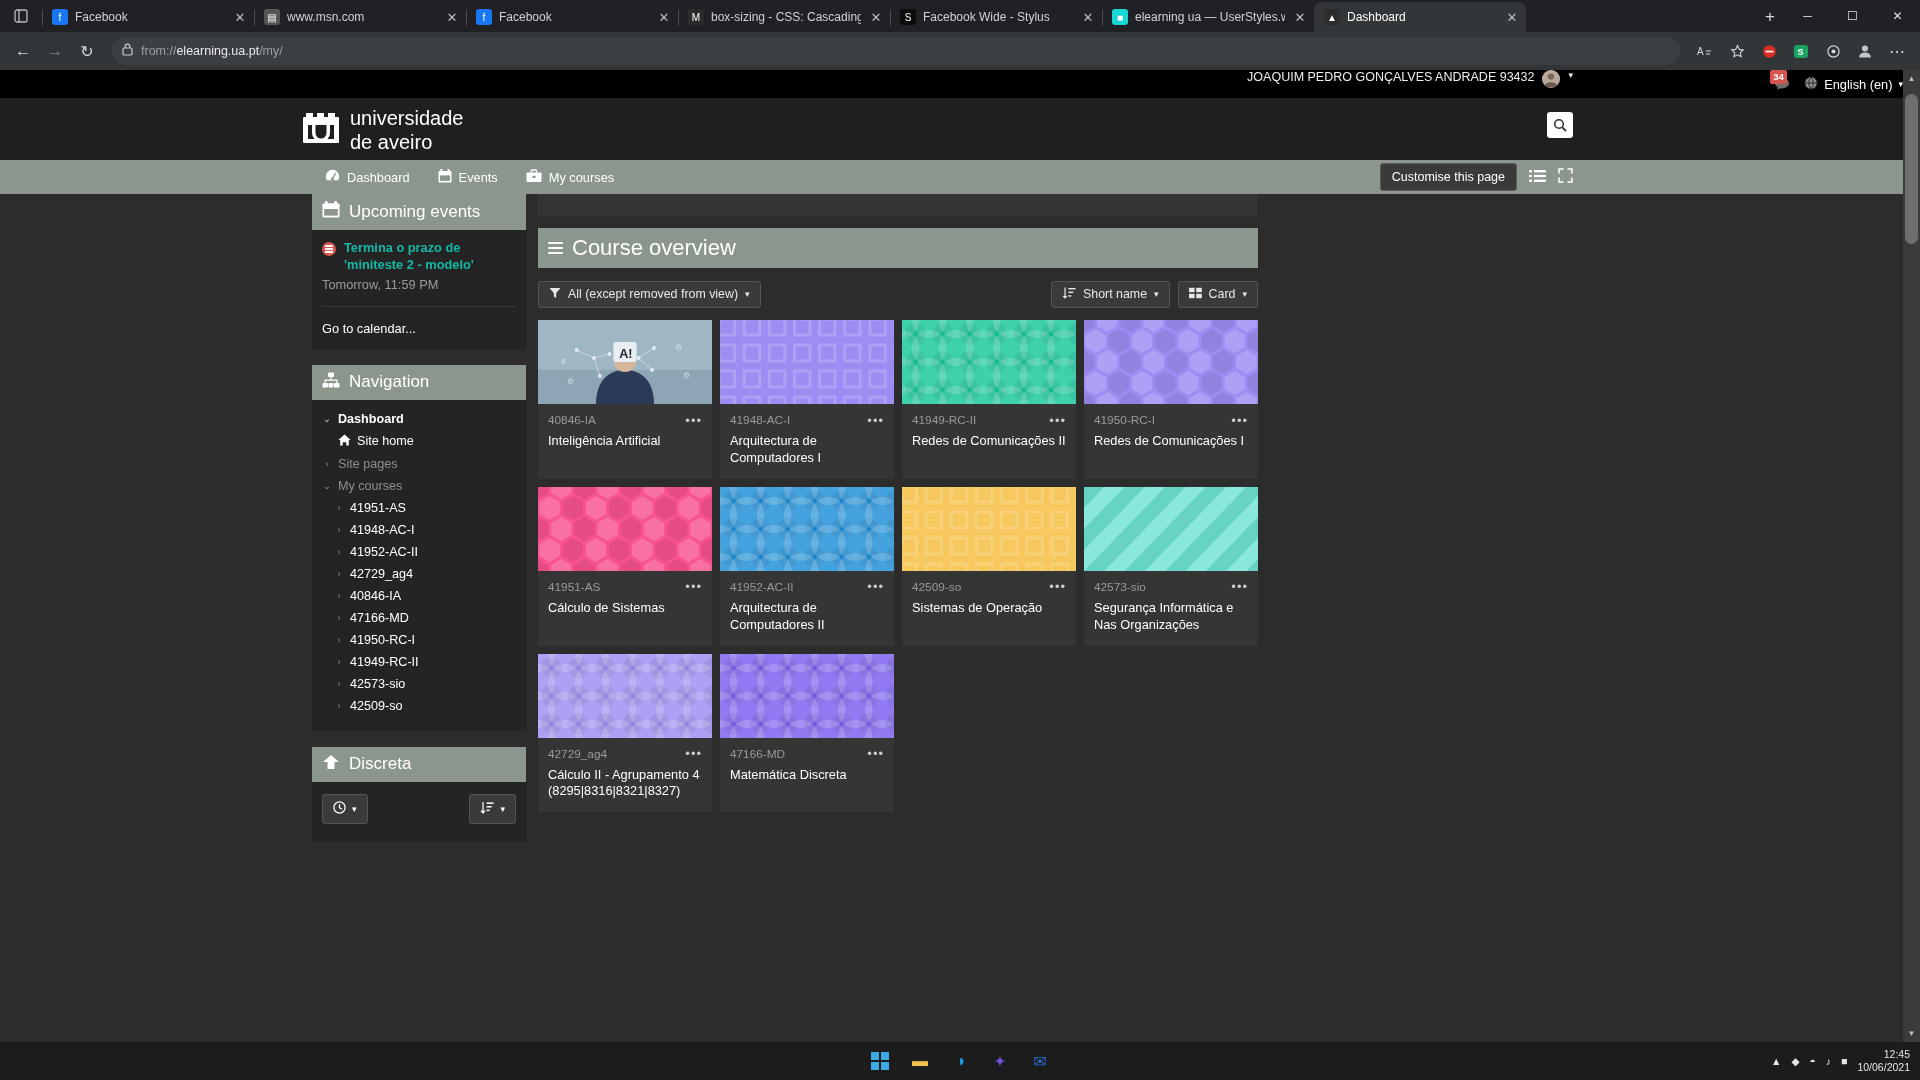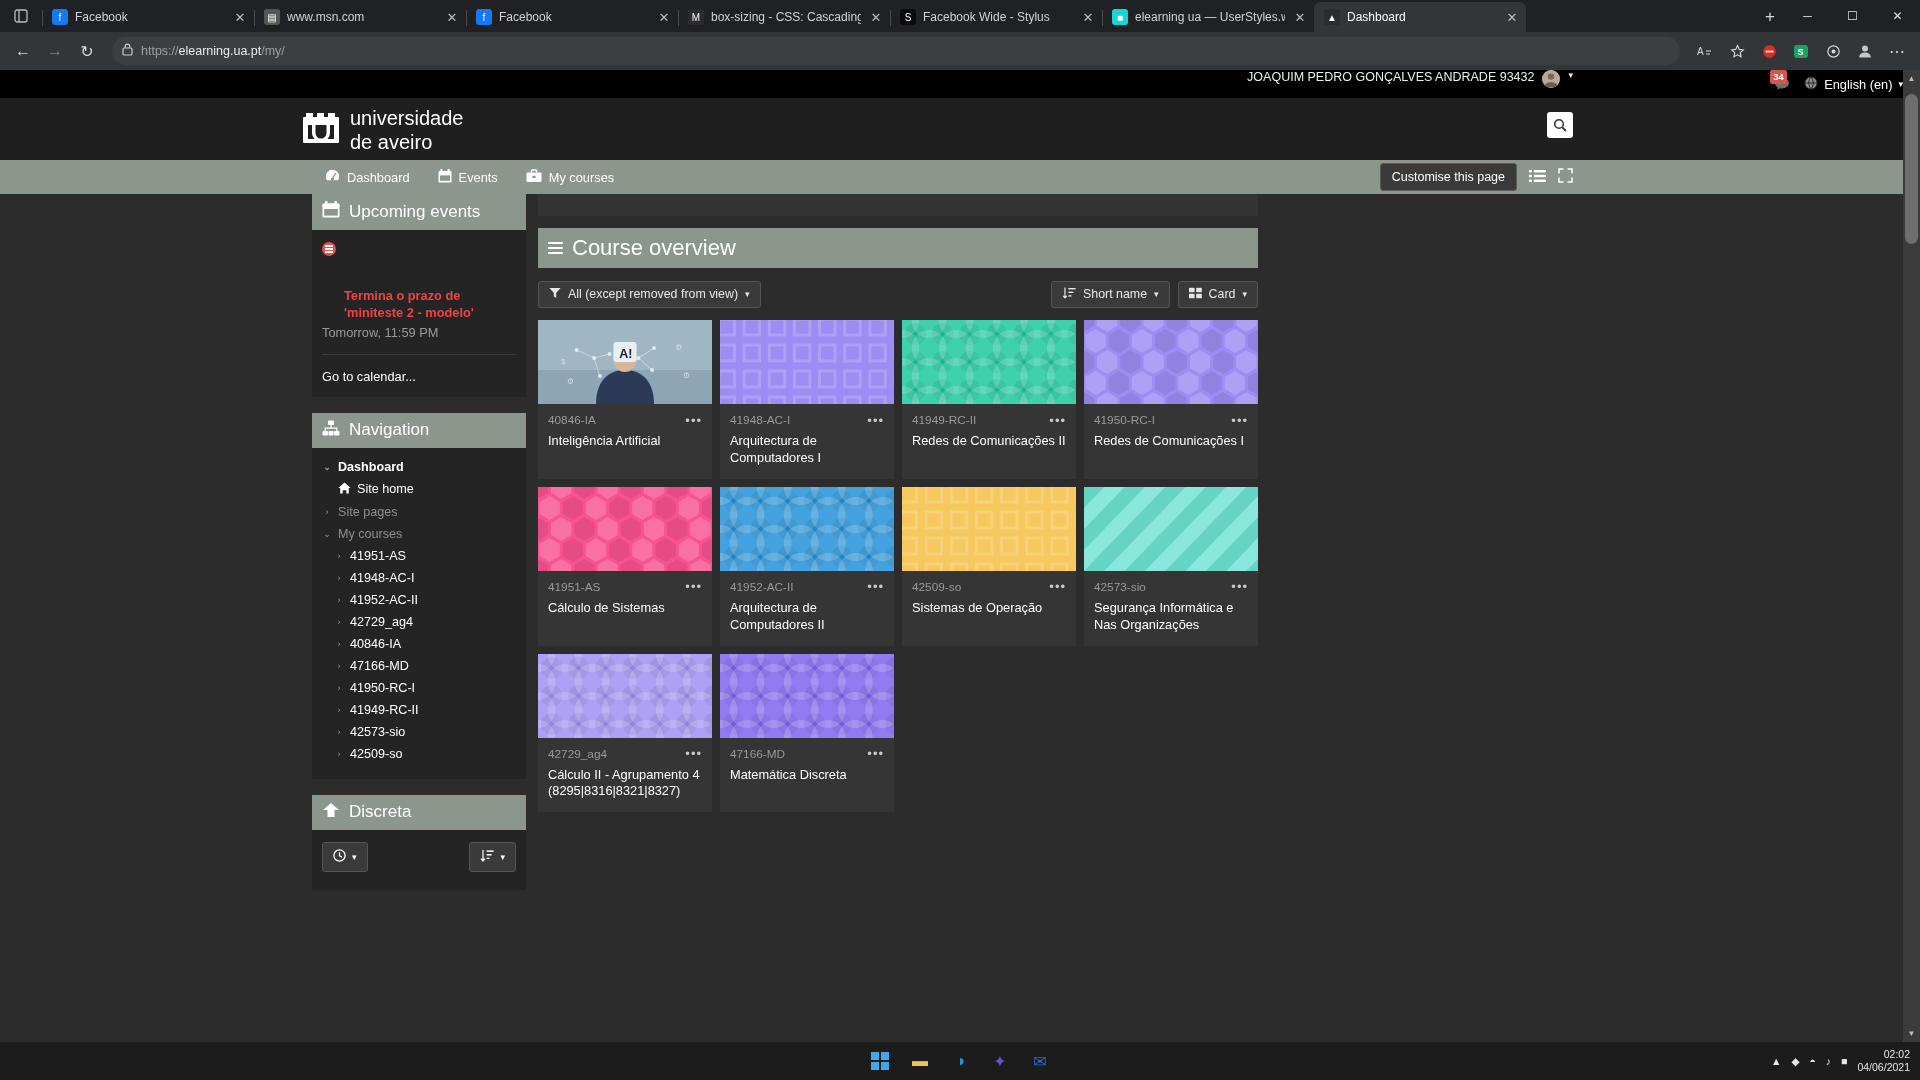--- a/index.html
+++ b/index.html
@@ -81,21 +81,21 @@
   .blocks { position:absolute; left:312px; top:0; width:214px; }
   .block-head {
     background:#8b978c; color:#fff; font-size:17px; padding:7px 10px;
     display:flex; align-items:center; gap:9px;
   }
   .block-body { background:#242424; padding:10px 10px 12px 10px; }
   .event-row { display:flex; gap:8px; align-items:flex-start; }
   .event-dot { width:14px;height:14px;border-radius:50%; background:#d9534f; flex:0 0 14px; margin-top:2px;
                display:flex; align-items:center; justify-content:center; }
   .event-dot i { width:8px; height:1.5px; background:#fff; display:block; box-shadow:0 3px 0 #fff, 0 -3px 0 #fff; }
-  .event-title { color:#ef4444; font-size:12.8px; font-weight:bold; line-height:1.32;margin-top:48px; }
+  .event-title { color:#14b8a6; font-size:12.8px; font-weight:bold; line-height:1.32; }
   .event-when { color:#fff; font-size:12.8px; font-weight:bold; margin-top:3px; }
   .event-when span { color:#9a9a9a; font-weight:normal; }
   .block-sep { height:1px; background:#3a3a3a; margin:14px 0 12px; }
   .block-link { color:#fff; font-size:12.8px; }
 
   .navtree { background:#242424; padding:8px 0 14px 0; }
   .nt-item { display:flex; align-items:center; gap:6px; padding:4px 10px 4px 10px; color:#fff; font-size:12.6px; }
   .nt-item.bold { font-weight:bold; }
   .nt-item.dim { color:#8e8e8e; }
   .nt-item.indent { padding-left:22px; }
@@ -205,21 +205,21 @@
     <div class="tbtn">←</div>
     <div class="tbtn dim">→</div>
     <div class="tbtn">↻</div>
     <div class="omnibox">
       <span>
         <svg width="11" height="13" viewBox="0 0 11 13">
             <rect x="1" y="5" width="9" height="7" rx="1.3" fill="none" stroke="#c9ccd0" stroke-width="1.2"></rect>
             <path d="M3.2 5V3.4a2.3 2.3 0 0 1 4.6 0V5" fill="none" stroke="#c9ccd0" stroke-width="1.2"></path>
           </svg>
       </span>
-      <span class="url"><span>https://</span><b>elearning.ua.pt</b><span>/my/</span></span>
+      <span class="url"><span>from://</span><b>elearning.ua.pt</b><span>/my/</span></span>
     </div>
     <div class="tbtn">
       <svg width="16" height="14" viewBox="0 0 16 14">
           <text x="0" y="11" font-size="10" fill="#d7d9dc" font-family="Liberation Sans">A</text>
           <path d="M9 7h5M9 10h4" stroke="#d7d9dc" stroke-width="1.2"></path>
         </svg>
     </div>
     <div class="tbtn">
       <svg width="15" height="15" viewBox="0 0 15 15">
           <path d="M7.5 1.6l1.8 3.8 4 .5-3 2.8.8 4.1-3.6-2-3.6 2 .8-4.1-3-2.8 4-.5z" fill="none" stroke="#d7d9dc" stroke-width="1.1"></path>
@@ -1219,18 +1219,18 @@
         <span class="tb-ic" style="color: rgb(107, 79, 214); font-size: 16px;">✦</span>
         <span class="tb-ic" style="color: rgb(43, 111, 208); font-size: 16px;">✉</span>
       </div>
     <div class="tray">
       <span>▲</span>
       <span>◆</span>
       <span>◓</span>
       <span>♪</span>
       <span>■</span>
       <span class="clock">
-        <span>02:02</span><br>
-        <span>04/06/2021</span>
+        <span>12:45</span><br>
+        <span>10/06/2021</span>
       </span>
     </div>
   </div>
 </div>
 
 </body></html>

